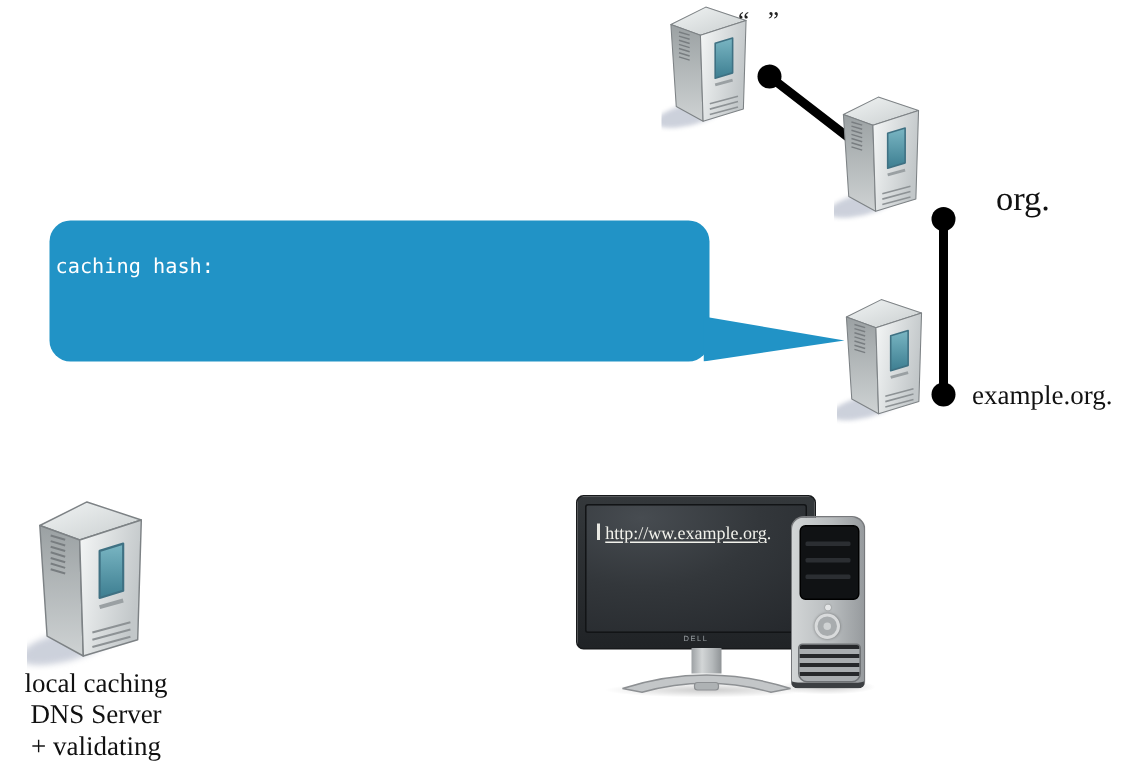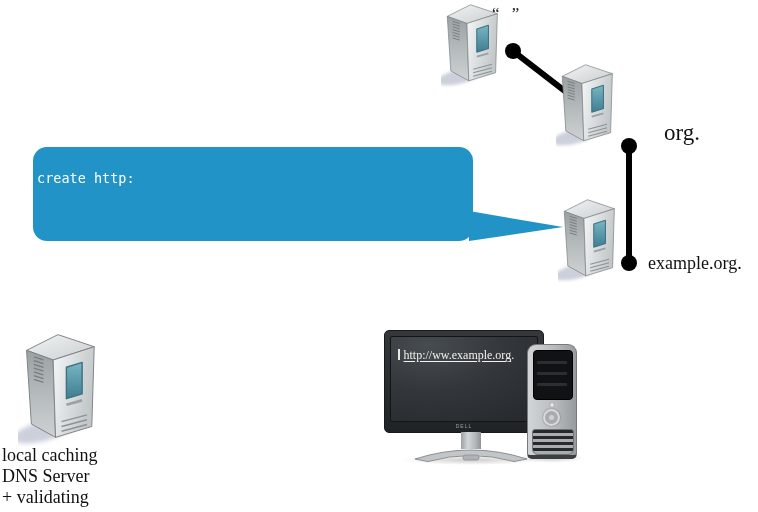--- a/index.html
+++ b/index.html
@@ -30,21 +30,21 @@
   .example-label{left:648px;top:253px;font-size:18px;}
 
   
   .bubble{position:absolute;left:33px;top:147px;width:440px;height:94px;border-radius:14px;
           box-sizing:border-box;padding:21px 0 0 4px;}
   .bubble-line{font-family:"DejaVu Sans Mono",monospace;font-size:13.5px;line-height:21px;
                color:#fff;white-space:pre;}
   .bubble-tail{position:absolute;left:469px;top:211px;}
 
   
-  .local-label{position:absolute;left:2px;top:445px;width:124px;
+  .local-label{position:absolute;left:2px;top:445px;width:124px;text-align:center;
                font-size:18px;line-height:21px;color:#111;}
 
   
   .monitor{position:absolute;left:384px;top:330px;width:160px;height:103px;border-radius:5px;
            background:linear-gradient(180deg,#34383b,#202326);border:1px solid #17191b;
            box-sizing:border-box;padding-left:27px;}
   .monitor-screen{position:absolute;left:5px;top:5px;width:146px;height:84px;border-radius:2px;
            background:radial-gradient(120% 120% at 25% 10%,#474c51 0%,#33373b 45%,#24272b 100%);
            border:1px solid #121416;}
   .url-line{position:absolute;left:7px;top:11px;font-size:12px;color:#f2f2ec;white-space:nowrap;}
@@ -118,21 +118,21 @@
     </g>
   </defs>
 </svg>
 
 <div class="stage">
 
   <div class="line line-diag" style="background-color: rgb(0, 0, 0);"></div>
   <div class="line line-vert" style="background-color: rgb(0, 0, 0);"></div>
 
   <div class="bubble" style="background-color: rgb(33, 147, 198);">
-    <div class="bubble-line">create http:</div>
+    <div class="bubble-line">caching hash:</div>
   </div>
   <svg class="bubble-tail" width="94" height="30" viewBox="0 0 94 30">
     <polygon points="0,0 94,16 0,30" fill="#2193c6"></polygon>
   </svg>
 
   <svg class="server server-root" viewBox="0 0 76 96">
       <use href="#server-shape"></use>
     </svg>
   <svg class="server server-org" viewBox="0 0 76 96">
       <use href="#server-shape"></use>

